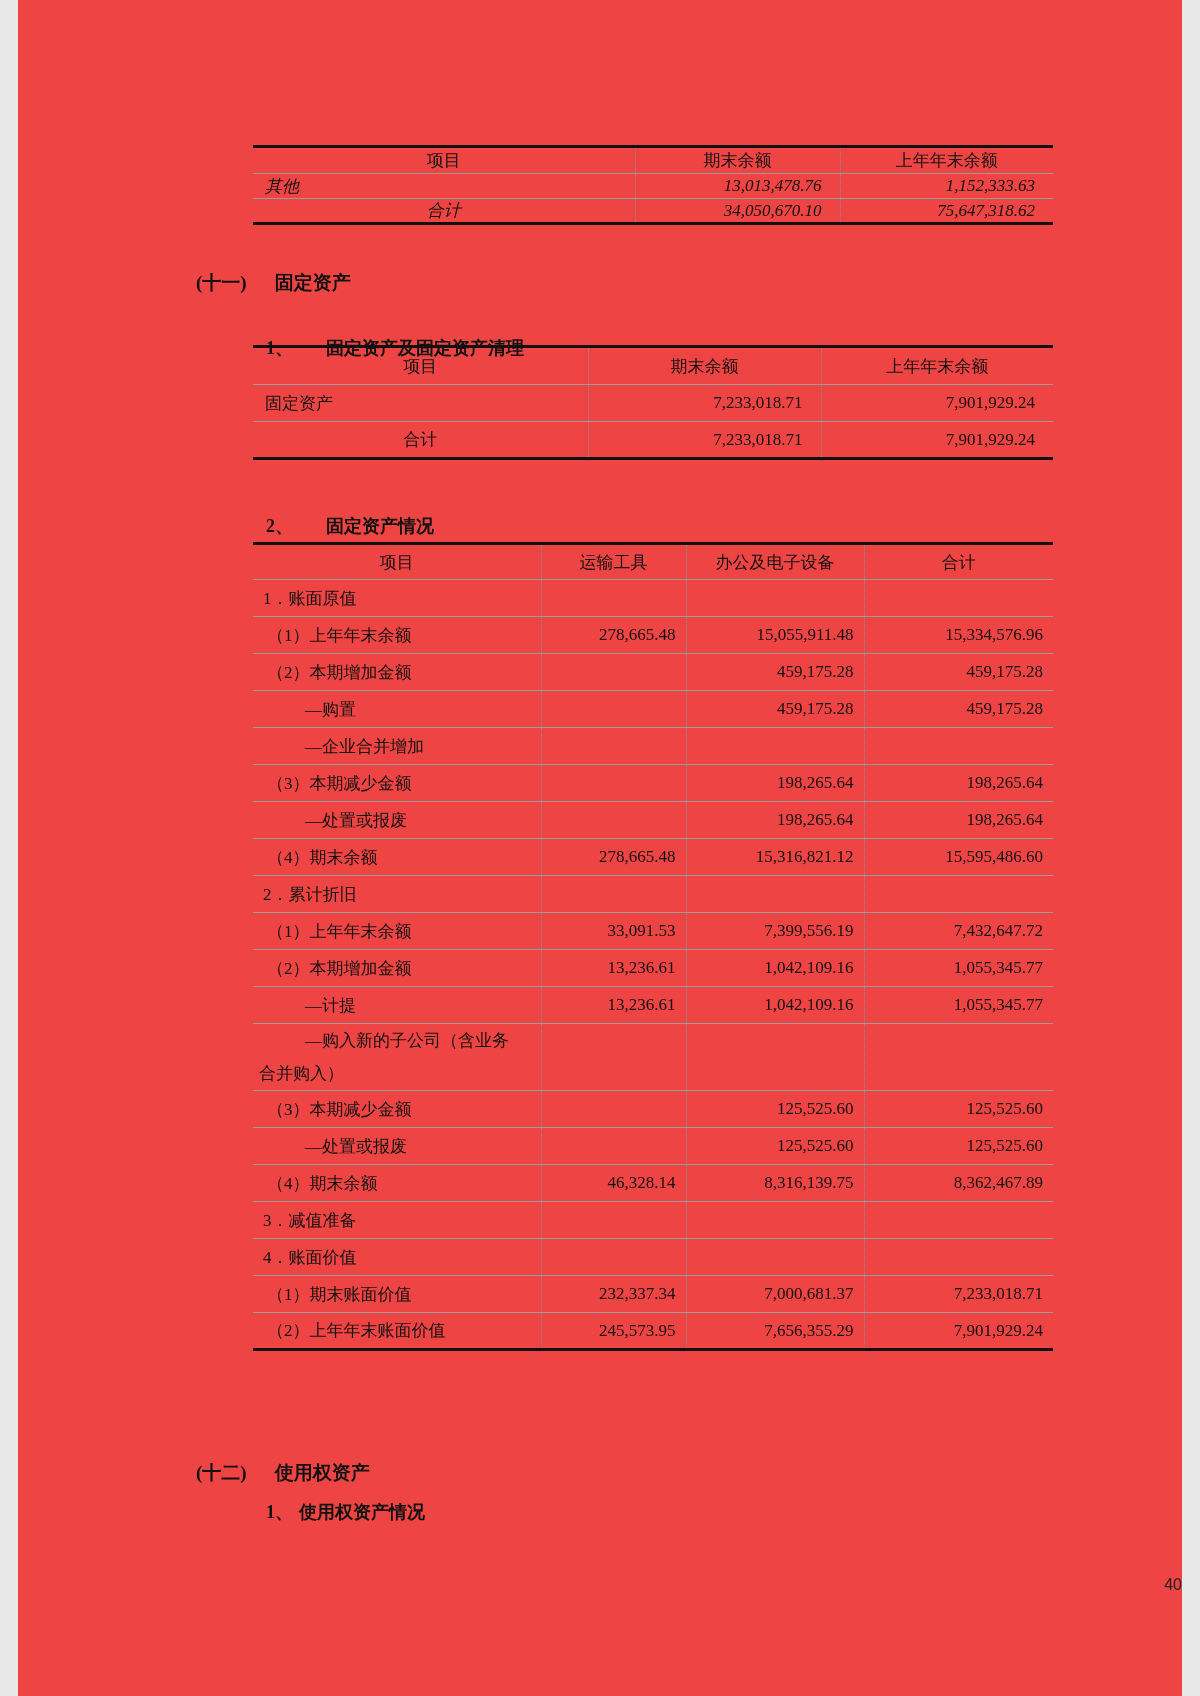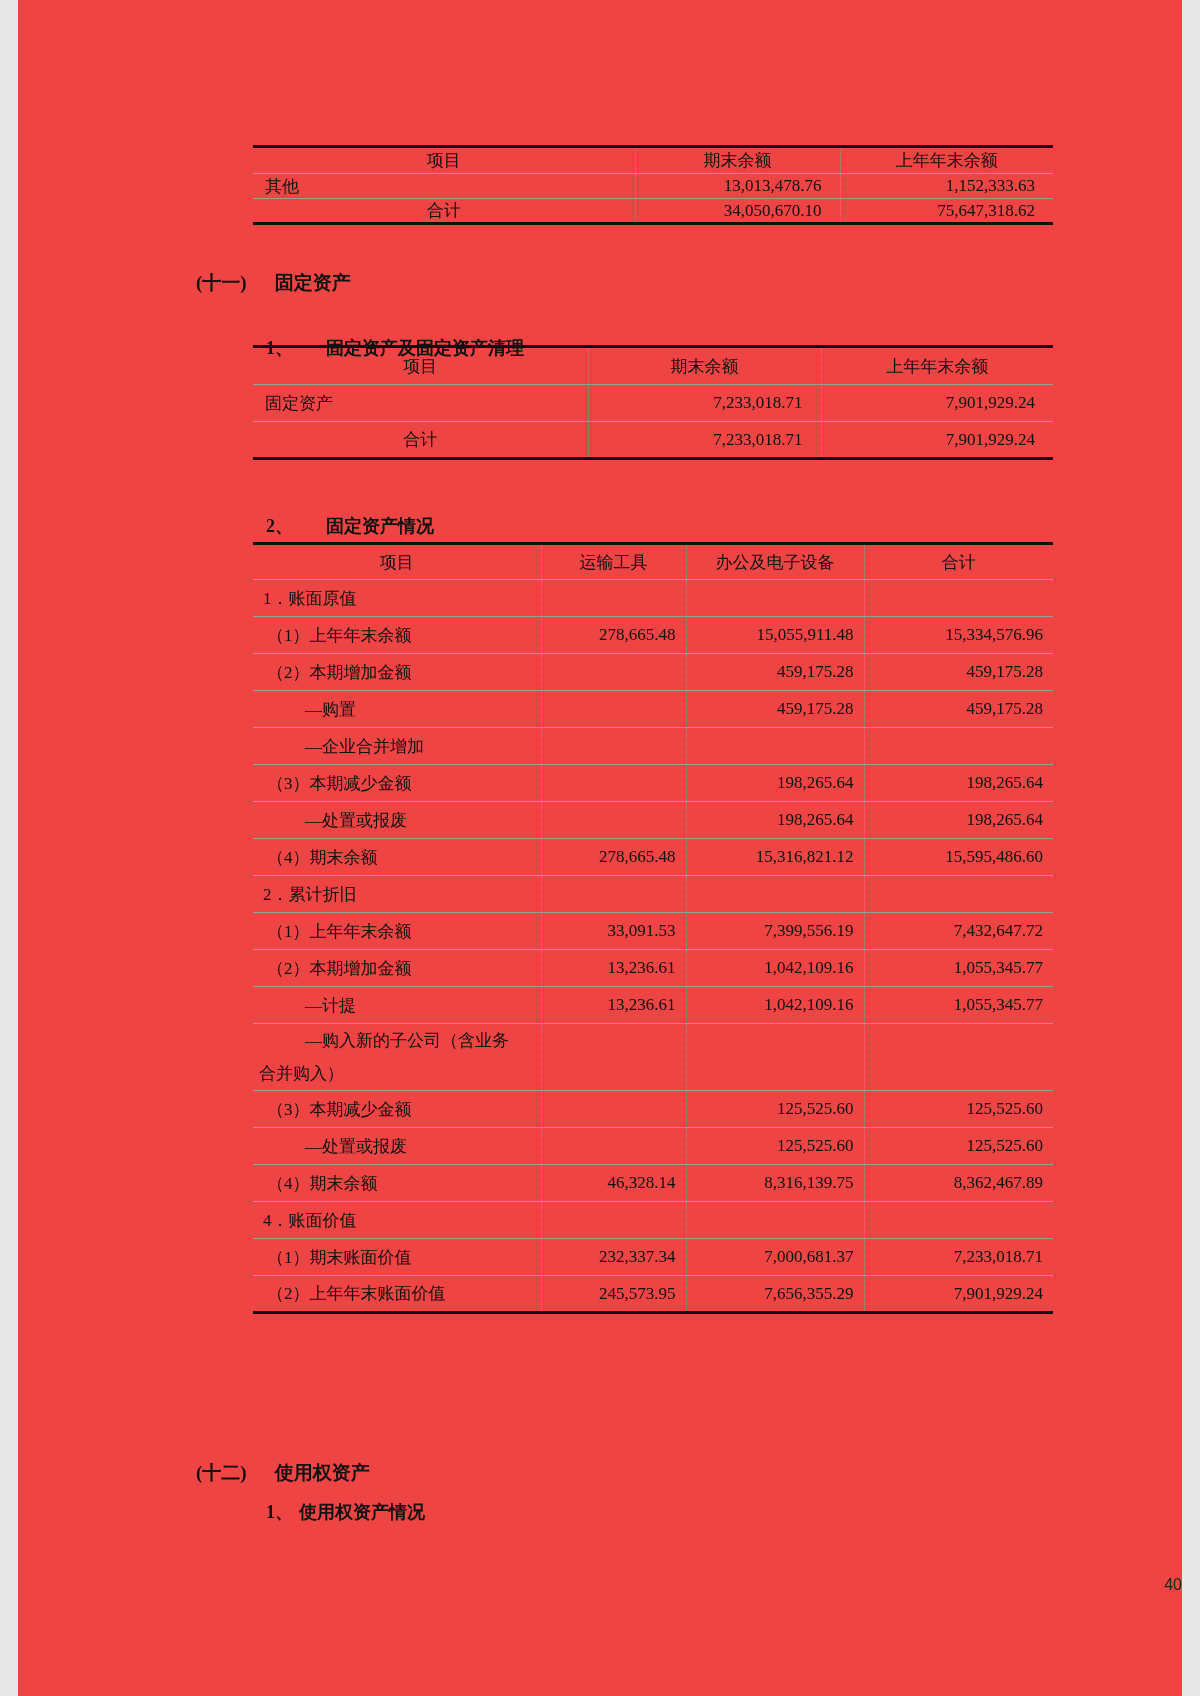--- a/index.html
+++ b/index.html
@@ -63,21 +63,21 @@
   td.label.l3 { padding-left: 52px; }
   td.label.wrap {
     white-space: pre-line;
     padding-left: 6px;
     text-indent: 46px;
     line-height: 1.95;
   }
 
   .t1 { font-size: 16px; }
   .t1 th { height: 27px; }
-  .t1 td { height: 25px; }
+  .t1 td { height: 25px; font-style: italic; }
   .t2 th { height: 38px; }
   .t2 td { height: 37px; }
   .t3 th { height: 36px; }
   .t3 td { height: 37px; }
 
   
   .page-number {
     position: absolute;
     top: 1576px;
     left: 0;
@@ -266,20 +266,26 @@
           <td class="num">125,525.60</td>
           <td class="num">125,525.60</td>
         </tr>
         <tr>
           <td class="label l2">（4）期末余额</td>
           <td class="num">46,328.14</td>
           <td class="num">8,316,139.75</td>
           <td class="num">8,362,467.89</td>
         </tr>
         <tr>
+          <td class="label l1">3．减值准备</td>
+          <td class="num"></td>
+          <td class="num"></td>
+          <td class="num"></td>
+        </tr>
+        <tr>
           <td class="label l1">4．账面价值</td>
           <td class="num"></td>
           <td class="num"></td>
           <td class="num"></td>
         </tr>
         <tr>
           <td class="label l2">（1）期末账面价值</td>
           <td class="num">232,337.34</td>
           <td class="num">7,000,681.37</td>
           <td class="num">7,233,018.71</td>

